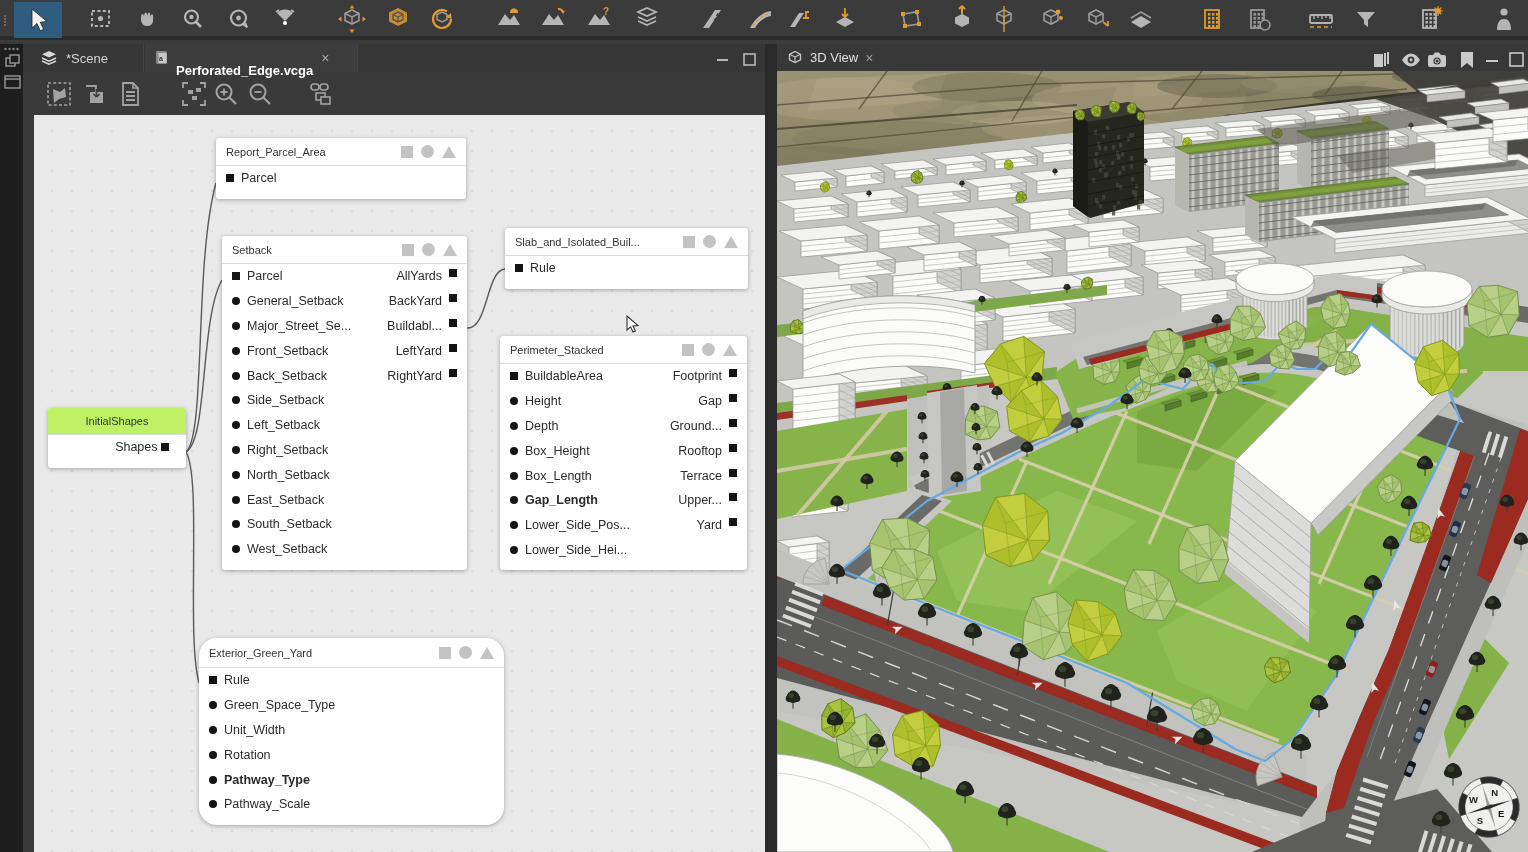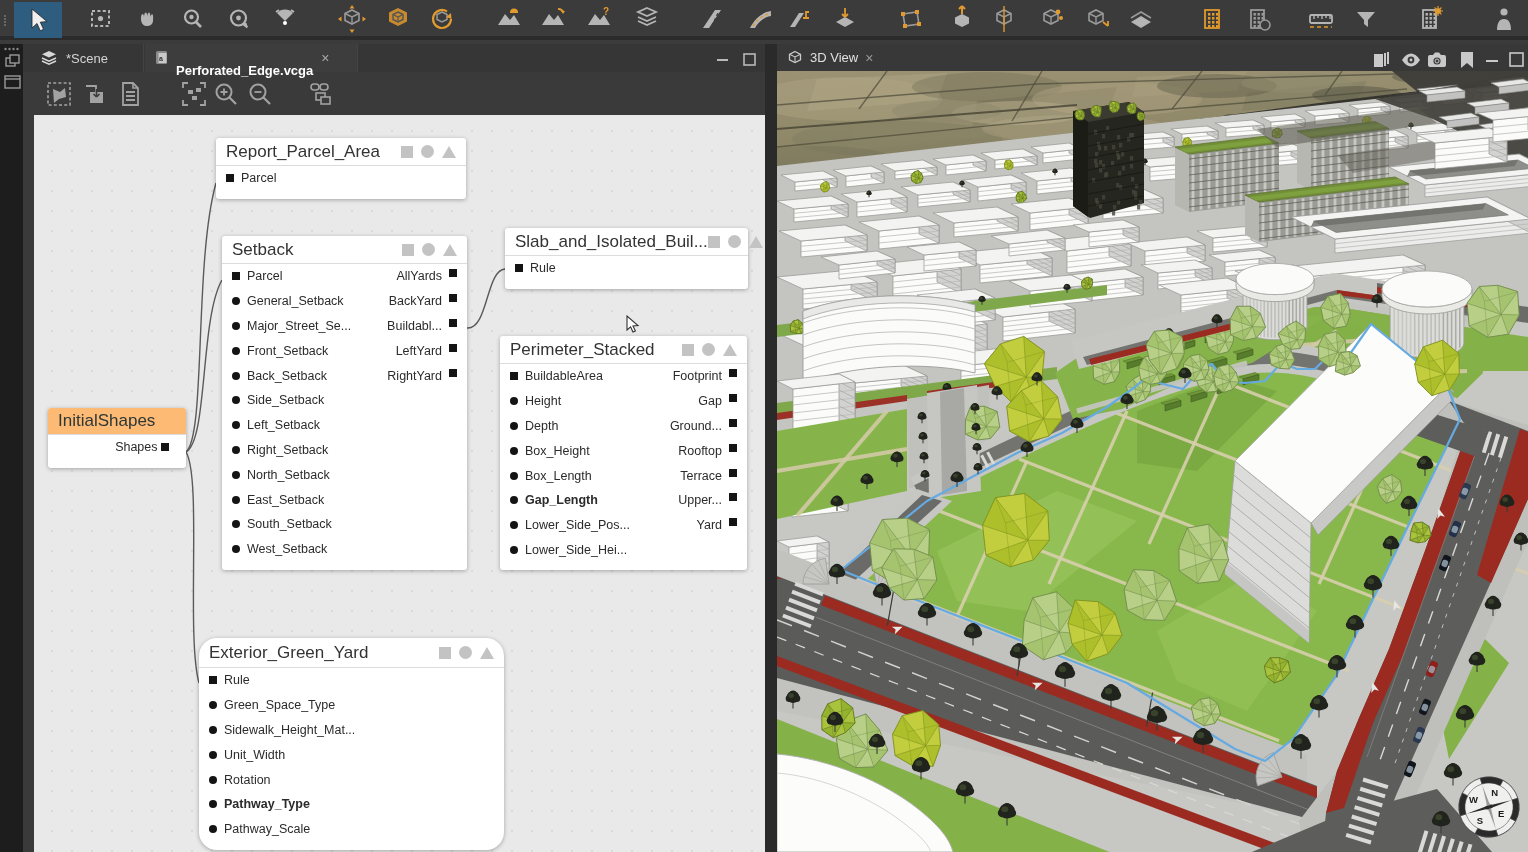--- a/index.html
+++ b/index.html
@@ -6,22 +6,22 @@
 #app{position:relative;width:1528px;height:852px;}
 #topbar{position:absolute;left:0;top:0;width:1528px;height:40px;background:#3b3b3b;border-bottom:4px solid #2b2b2b;}
 #selbtn{position:absolute;left:14px;top:2px;width:48px;height:36px;background:#2e5d80;}
 #leftbar{position:absolute;left:0;top:44px;width:23px;height:808px;background:#1d1d1d;}
 #editor{position:absolute;left:23px;top:44px;width:742px;height:808px;background:#3a3a3a;}
 #tabs{position:absolute;left:0;top:0;width:742px;height:28px;background:#363636;color:#d4d4d4;font-size:13px;}
 .tab{position:absolute;top:0;height:28px;display:flex;align-items:center;border-right:1px solid #444;padding:0 10px;}
 #canvas{position:absolute;left:11px;top:71px;width:731px;height:737px;background:#e9e9e9;
 background-image:radial-gradient(#dadada 1px, transparent 1.2px);background-size:20px 20px;background-position:8px 6px;}
 .node{position:absolute;background:#fff;border-radius:3px;box-shadow:0 1px 4px rgba(0,0,0,0.3);font-size:12.5px;color:#2b2b2b;padding-bottom:8px;}
-.nhd{display:flex;align-items:center;padding:0 10px;border-bottom:1px solid #dcdcdc;font-size:17px;color:#333;}
-.ishd{background:#fdba74;border-radius:3px 3px 0 0;color:#2c3737;}
+.nhd{display:flex;align-items:center;padding:0 10px;border-bottom:1px solid #dcdcdc;font-size:11px;color:#333;justify-content:center;}
+.ishd{background:#bef264;border-radius:3px 3px 0 0;color:#2c3737;}
 .hic{margin-left:auto;display:flex;align-items:center;gap:8px;}
 .hsq{width:12px;height:12px;background:#c3c3c3;display:inline-block;}
 .hci{width:13px;height:13px;background:#c3c3c3;border-radius:50%;display:inline-block;}
 .htr{width:0;height:0;border-left:7px solid transparent;border-right:7px solid transparent;border-bottom:12px solid #c3c3c3;display:inline-block;}
 .nrow{display:flex;align-items:center;height:24.8px;padding:0 10px;}
 .bsq{width:8px;height:8px;background:#141414;display:inline-block;margin-right:7px;flex:none;}
 .bci{width:8px;height:8px;background:#141414;border-radius:50%;display:inline-block;margin-right:7px;flex:none;}
 .rout{margin-left:auto;display:flex;align-items:flex-start;}
 .rout .bsq{margin-right:0;margin-left:7px;}
 .connsvg{position:absolute;left:0;top:0;}
@@ -421,24 +421,20 @@
               <span class="hci"></span>
               <span class="htr"></span>
             </span></div>
           <div class="nrow">
             <span class="bsq"></span>
             <span style="">Rule</span>
           </div>
           <div class="nrow">
             <span class="bci"></span>
             <span style="">Green_Space_Type</span>
-          </div>
-          <div class="nrow">
-            <span class="bci"></span>
-            <span style="">Sidewalk_Height_Mat...</span>
           </div>
           <div class="nrow">
             <span class="bci"></span>
             <span style="">Unit_Width</span>
           </div>
           <div class="nrow">
             <span class="bci"></span>
             <span style="">Rotation</span>
           </div>
           <div class="nrow">

